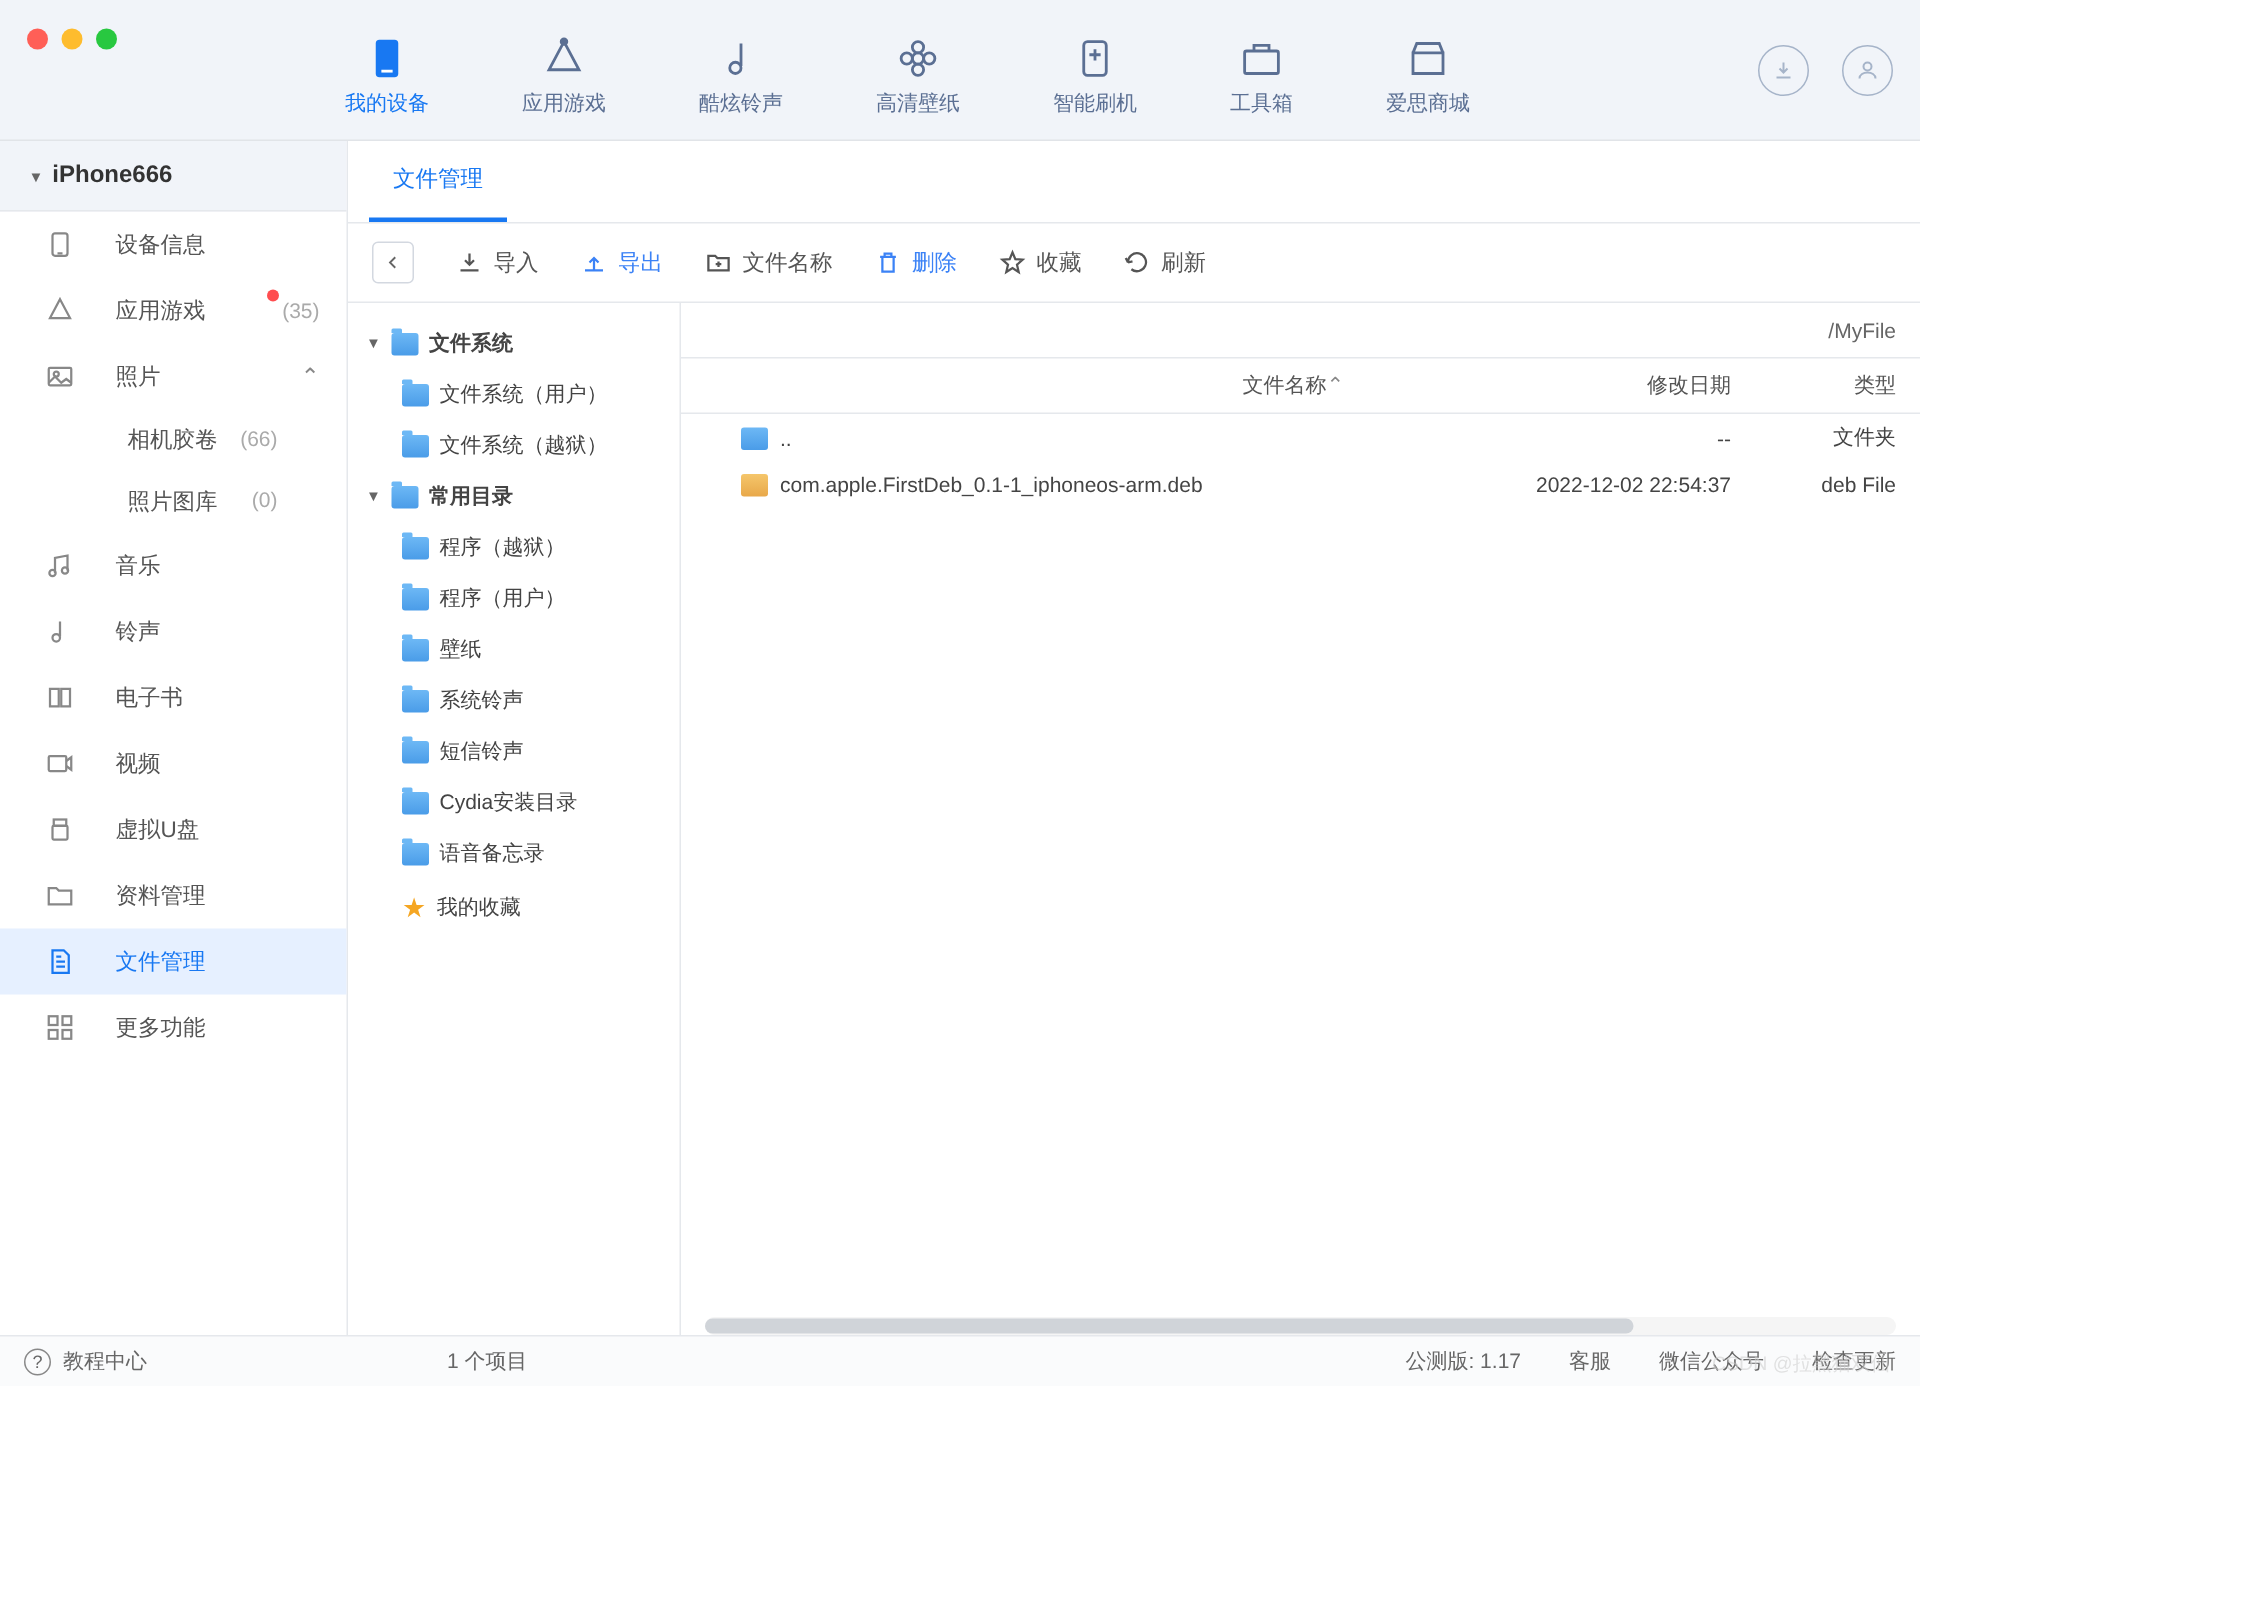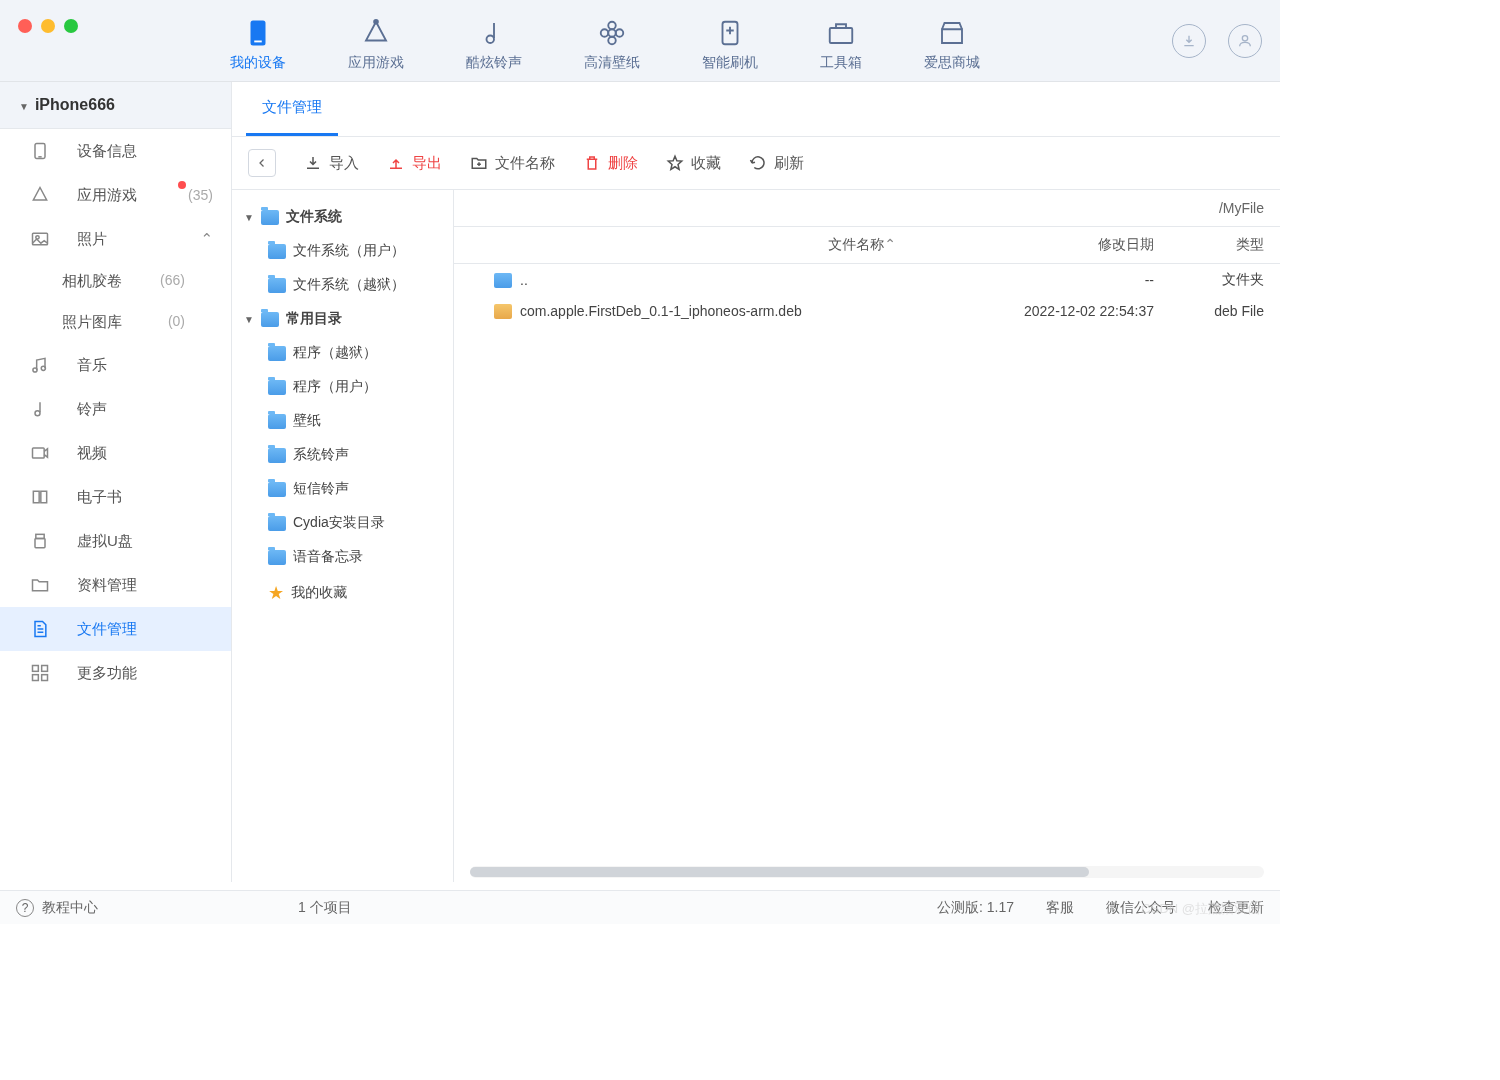--- a/index.html
+++ b/index.html
@@ -1,17 +1,17 @@
 <!DOCTYPE html>
 <html><head>
 <meta charset="utf-8">
 <style>
 * { margin: 0; padding: 0; box-sizing: border-box; font-family: -apple-system, "PingFang SC", "Microsoft YaHei", sans-serif; }
 body { width: 1280px; height: 924px; background: #fff; overflow: hidden; position: relative; }
-.titlebar { height: 82px; background: #f1f4f9; border-bottom: 1px solid #e1e4e8; display: flex; align-items: center; padding: 0 18px; }
+.titlebar { height: 94px; background: #f1f4f9; border-bottom: 1px solid #e1e4e8; display: flex; align-items: center; padding: 0 18px; }
 .traffic { display: flex; gap: 9px; position: absolute; top: 19px; left: 18px; }
 .traffic span { width: 14px; height: 14px; border-radius: 50%; }
 .tl-close { background: #ff5f57; } .tl-min { background: #febc2e; } .tl-max { background: #28c840; }
 .nav-tabs { display: flex; gap: 62px; margin-left: 212px; align-items: flex-end; padding-top: 8px; }
 .nav-tab { display: flex; flex-direction: column; align-items: center; gap: 6px; color: #5b6f93; cursor: pointer; }
 .nav-tab.active { color: #1878f2; }
 .nav-tab svg { width: 30px; height: 30px; }
 .nav-tab span { font-size: 14px; }
 .nav-right { margin-left: auto; display: flex; gap: 22px; align-items: center; }
 .nav-right .circ { width: 34px; height: 34px; border: 1.5px solid #a6b4c9; border-radius: 50%; display: flex; align-items: center; justify-content: center; color: #a6b4c9; }
@@ -19,28 +19,28 @@
 .sidebar { width: 232px; border-right: 1px solid #e5e8ec; background: #fff; }
 .device-header { padding: 14px 19px; font-size: 16px; font-weight: 600; color: #333; background: #f1f4f9; border-bottom: 1px solid #e5e8ec; }
 .device-header::before { content: "▼"; font-size: 10px; margin-right: 6px; color: #666; }
 .sb-item { display: flex; align-items: center; padding: 12px 18px 12px 30px; font-size: 15px; color: #555; cursor: pointer; gap: 27px; position: relative; }
 .sb-item.active { background: #e6f0ff; color: #1878f2; }
 .sb-item.active .sb-icon { color: #1878f2; }
 .sb-item .sb-icon { width: 20px; height: 20px; color: #888; flex-shrink: 0; }
 .sb-item .count { margin-left: auto; color: #aaa; font-size: 14px; }
 .sb-item .badge-dot { width: 8px; height: 8px; background: #ff4d4f; border-radius: 50%; position: absolute; top: 8px; left: 178px; }
 .sb-item .chevron { margin-left: auto; color: #888; }
-.sb-subitem { display: flex; padding: 11px 18px 11px 62px; font-size: 15px; color: #555; cursor: pointer; }
+.sb-subitem { display: flex; padding: 11px 18px 11px 85px; font-size: 15px; color: #555; cursor: pointer; }
 .sb-subitem .count { margin-left: auto; color: #aaa; font-size: 14px; margin-right: 28px; }
 .content { flex: 1; display: flex; flex-direction: column; }
 .tab-strip { border-bottom: 1px solid #e5e8ec; padding: 0 14px; }
 .tab-strip .tab { display: inline-block; padding: 16px 16px; font-size: 15px; color: #1878f2; border-bottom: 3px solid #1878f2; }
 .toolbar { display: flex; align-items: center; padding: 12px 16px; gap: 28px; border-bottom: 1px solid #e5e8ec; }
 .tool-btn { display: flex; align-items: center; gap: 7px; font-size: 15px; color: #555; cursor: pointer; }
-.tool-btn.disabled { color: #ef4444; }
+.tool-btn.disabled { color: #3b82f6; }
 .tool-btn svg { width: 18px; height: 18px; }
 .back-btn { width: 28px; height: 28px; border: 1px solid #d3d8e0; border-radius: 4px; display: flex; align-items: center; justify-content: center; color: #666; cursor: pointer; }
 .file-area { flex: 1; display: flex; }
 .tree { width: 222px; border-right: 1px solid #e5e8ec; padding: 10px 0; }
 .tree-item { display: flex; align-items: center; padding: 8px 10px; gap: 7px; font-size: 14px; color: #444; cursor: pointer; }
 .tree-item.lvl0 { padding-left: 12px; font-weight: 600; }
 .tree-item.lvl1 { padding-left: 36px; }
 .tree-item .arrow { font-size: 10px; color: #666; width: 10px; }
 .tree-item .folder-icon { width: 18px; height: 15px; background: linear-gradient(#6db8f5,#4a9ce8); border-radius: 2px; position: relative; }
 .tree-item .folder-icon::before { content: ""; position: absolute; top: -3px; left: 0; width: 7px; height: 3px; background: #6db8f5; border-radius: 1px 1px 0 0; }
@@ -188,30 +188,30 @@
         </div>
         <div class="sb-item">
           <span class="sb-icon"><svg viewBox="0 0 24 24" fill="none" stroke="currentColor" stroke-width="1.8">
               <path d="M12 4 v12"></path>
               <circle cx="9" cy="17" r="3"></circle>
             </svg></span>
           <span>铃声</span>
         </div>
         <div class="sb-item">
           <span class="sb-icon"><svg viewBox="0 0 24 24" fill="none" stroke="currentColor" stroke-width="1.8">
+              <path d="M4 5 h7 v14 H4 Z M13 5 h7 v14 h-7 Z"></path>
+            </svg></span>
+          <span>电子书</span>
+        </div>
+        <div class="sb-item">
+          <span class="sb-icon"><svg viewBox="0 0 24 24" fill="none" stroke="currentColor" stroke-width="1.8">
               <rect x="3" y="6" width="14" height="12" rx="1"></rect>
               <path d="M17 10 l4-3 v10 l-4-3"></path>
             </svg></span>
           <span>视频</span>
-        </div>
-        <div class="sb-item">
-          <span class="sb-icon"><svg viewBox="0 0 24 24" fill="none" stroke="currentColor" stroke-width="1.8">
-              <path d="M4 5 h7 v14 H4 Z M13 5 h7 v14 h-7 Z"></path>
-            </svg></span>
-          <span>电子书</span>
         </div>
         <div class="sb-item">
           <span class="sb-icon"><svg viewBox="0 0 24 24" fill="none" stroke="currentColor" stroke-width="1.8">
               <rect x="7" y="4" width="10" height="5"></rect>
               <rect x="6" y="9" width="12" height="11" rx="1"></rect>
             </svg></span>
           <span>虚拟U盘</span>
         </div>
         <div class="sb-item">
           <span class="sb-icon"><svg viewBox="0 0 24 24" fill="none" stroke="currentColor" stroke-width="1.8">

